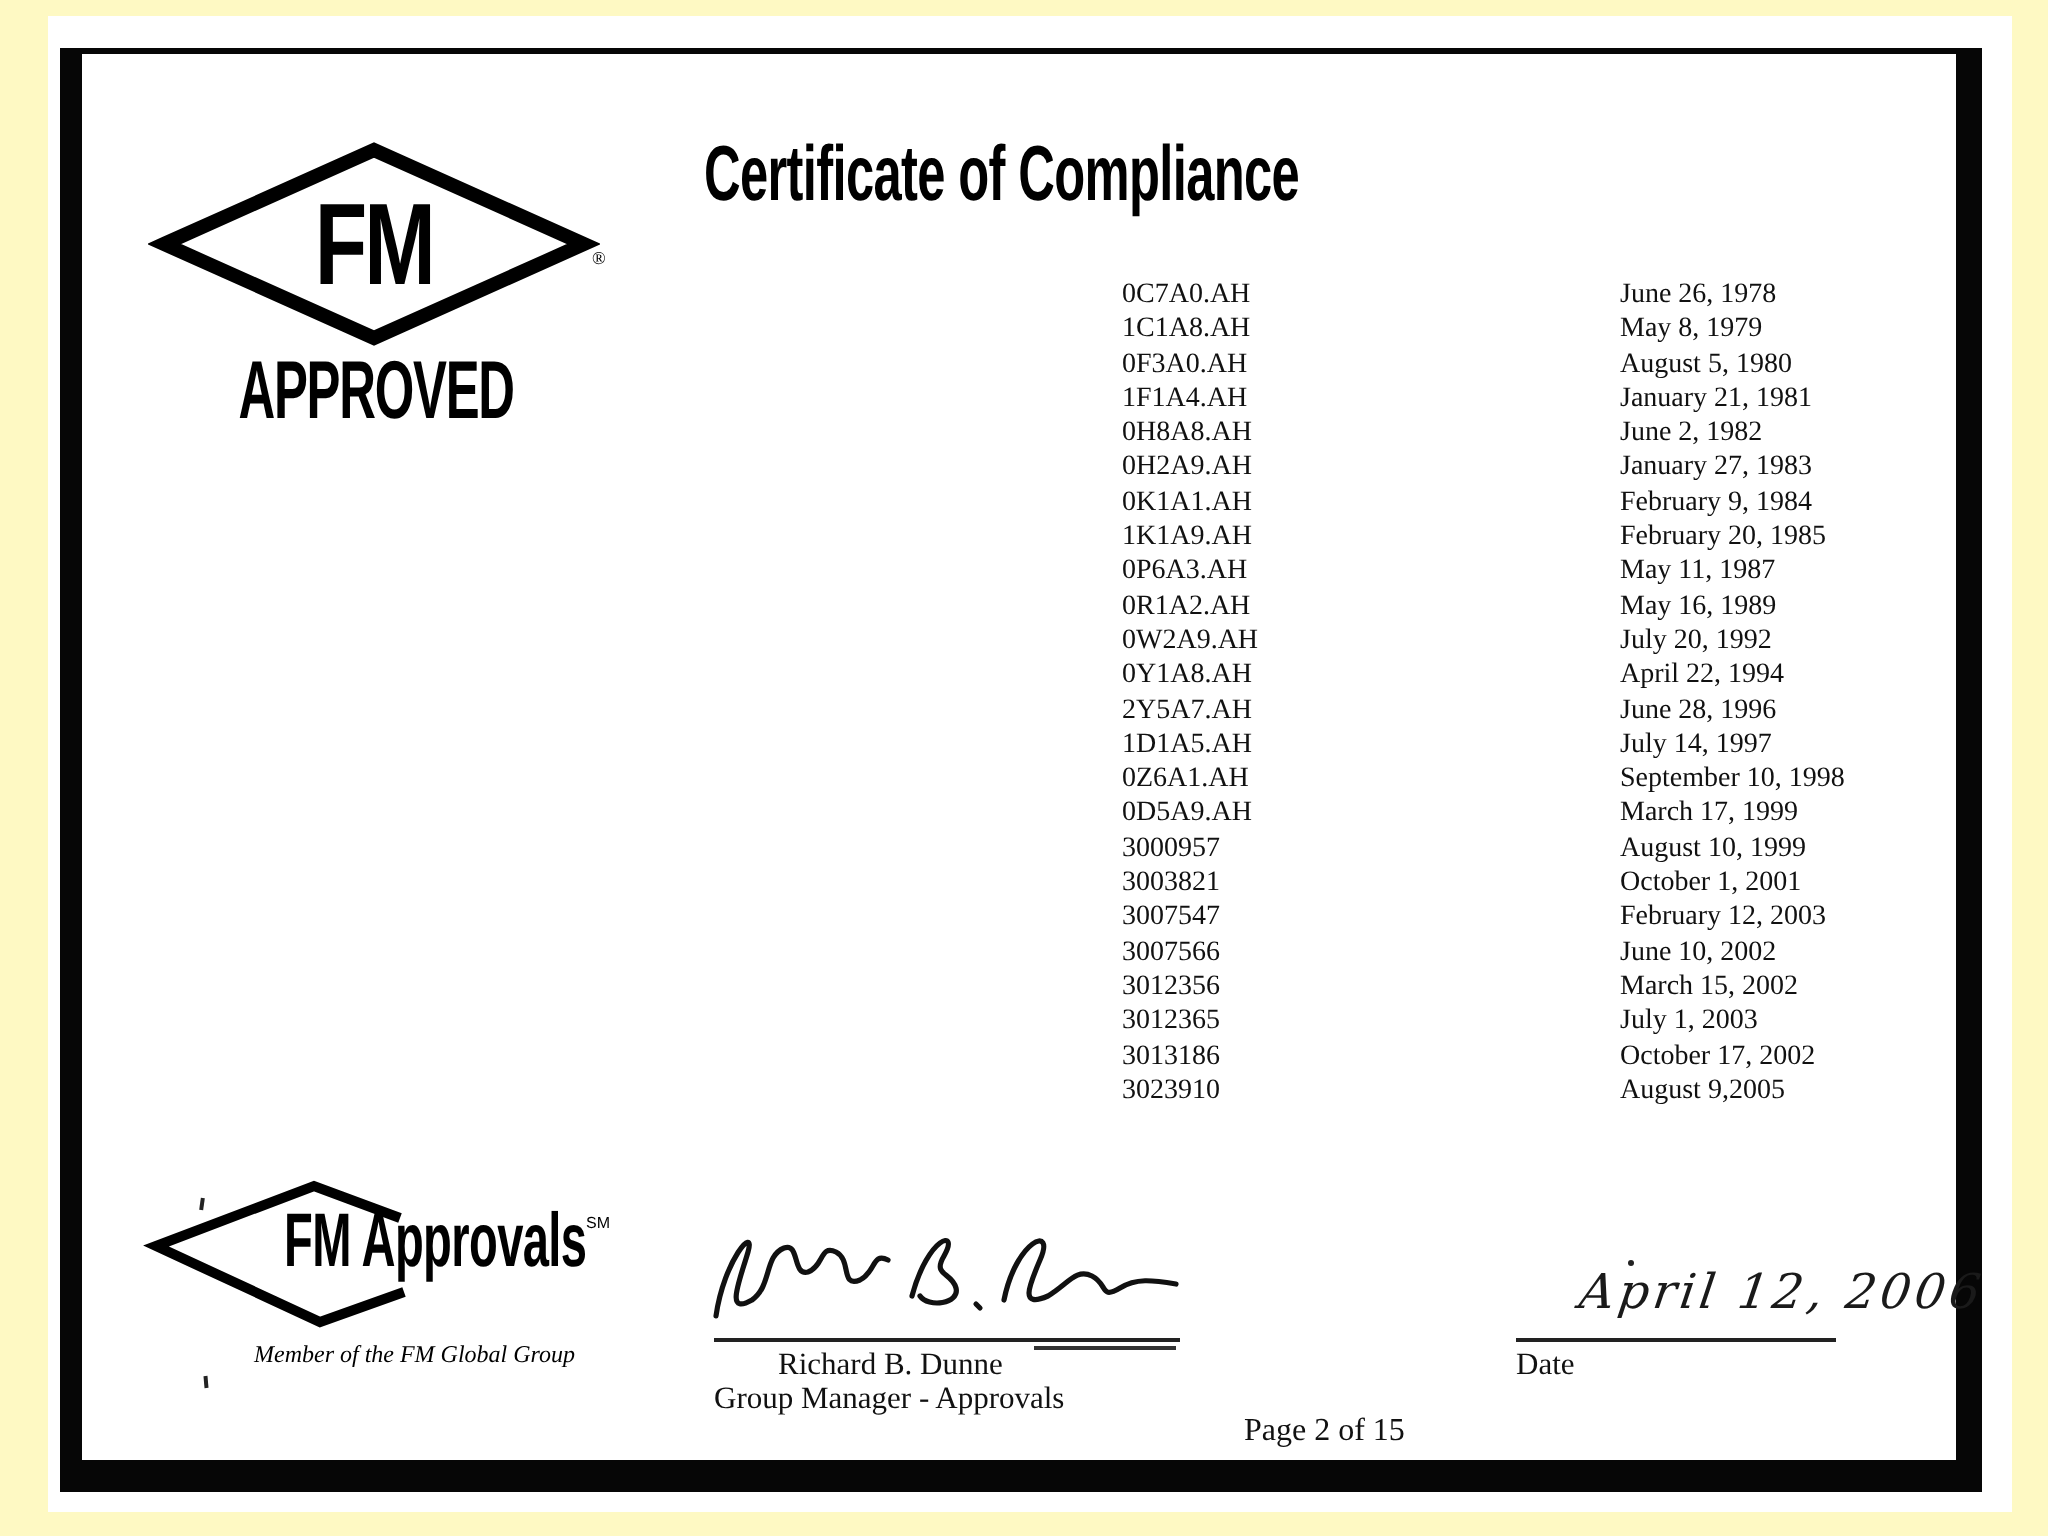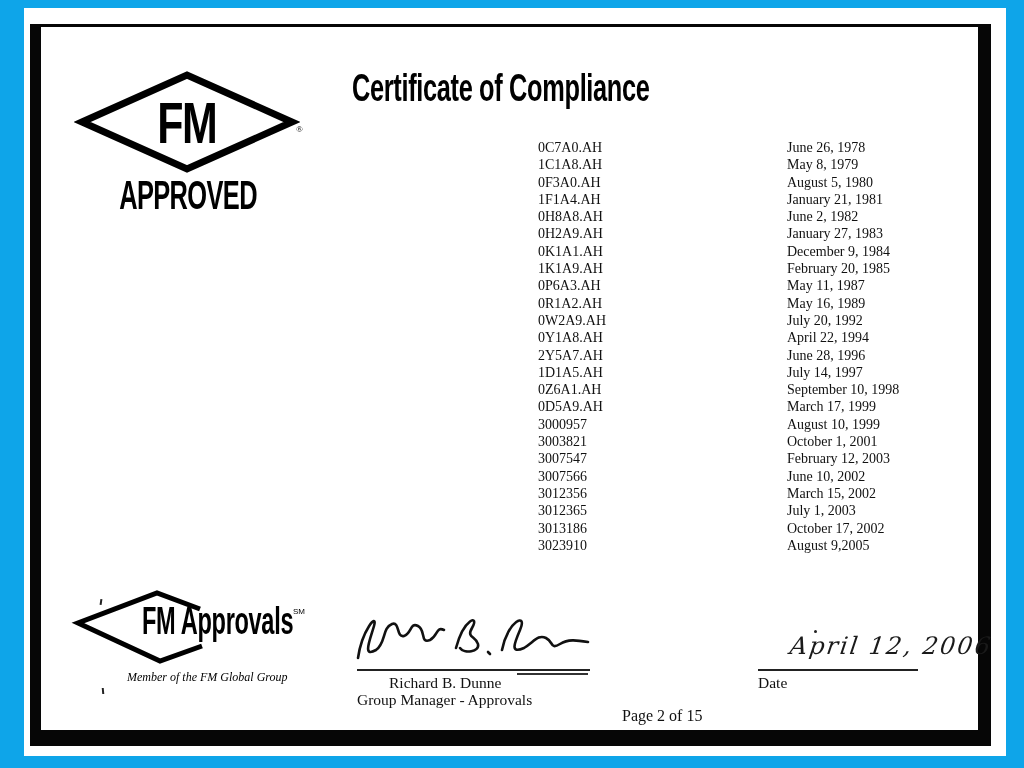--- a/index.html
+++ b/index.html
@@ -1,16 +1,16 @@
 <!DOCTYPE html>
 <html><head>
 <meta charset="utf-8">
 <style>
   html,body{margin:0;padding:0;background:#000;}
-  .stage{position:relative;width:1024px;height:768px;background:#0ea5e9;overflow:hidden;
+  .stage{position:relative;width:1024px;height:768px;background:#fef9c3;overflow:hidden;
          font-family:"Liberation Serif", serif;color:#111;}
   .paper{position:absolute;left:24px;top:8px;width:982px;height:748px;background:#fff;}
   .frame{position:absolute;left:30px;top:24px;width:961px;height:722px;box-sizing:border-box;
          border-style:solid;border-color:#060606;border-width:3px 13px 16px 11px;}
 
   
   .fm-logo-box{position:absolute;left:74px;top:67px;width:226px;height:110px;}
   .fm-logo-box svg{position:absolute;left:0;top:0;}
   .fm-text{position:absolute;left:0;top:0;width:226px;height:110px;display:flex;
            align-items:center;justify-content:center;}
@@ -25,21 +25,21 @@
   
   .doc-title{position:absolute;left:352px;top:66px;}
   .doc-title span{display:inline-block;font-family:"Liberation Sans", sans-serif;
                   font-weight:bold;font-size:39px;letter-spacing:-0.5px;
                   transform:scaleX(0.65);transform-origin:left center;
                   color:#000;white-space:nowrap;}
 
   
   .entries{position:absolute;left:538px;top:139px;font-size:14px;line-height:17.3px;}
   .entry-row{display:flex;}
-  .entry-id{width:249px;}
+  .entry-id{width:249px;margin-left:23px;}
   .entry-date{white-space:nowrap;}
 
   
   .fma-logo-svg{position:absolute;left:68px;top:588px;}
   .fma-text{position:absolute;left:142px;top:600px;}
   .fma-text span{display:inline-block;font-family:"Liberation Sans", sans-serif;
                  font-weight:bold;font-size:38px;letter-spacing:-0.5px;
                  transform:scaleX(0.62);transform-origin:left center;
                  color:#000;white-space:nowrap;}
   .fma-sm{position:absolute;left:293px;top:607px;font-size:8px;
@@ -114,21 +114,21 @@
       <div class="entry-row">
         <span class="entry-id">0H8A8.AH</span>
         <span class="entry-date">June 2, 1982</span>
       </div>
       <div class="entry-row">
         <span class="entry-id">0H2A9.AH</span>
         <span class="entry-date">January 27, 1983</span>
       </div>
       <div class="entry-row">
         <span class="entry-id">0K1A1.AH</span>
-        <span class="entry-date">December 9, 1984</span>
+        <span class="entry-date">February 9, 1984</span>
       </div>
       <div class="entry-row">
         <span class="entry-id">1K1A9.AH</span>
         <span class="entry-date">February 20, 1985</span>
       </div>
       <div class="entry-row">
         <span class="entry-id">0P6A3.AH</span>
         <span class="entry-date">May 11, 1987</span>
       </div>
       <div class="entry-row">

